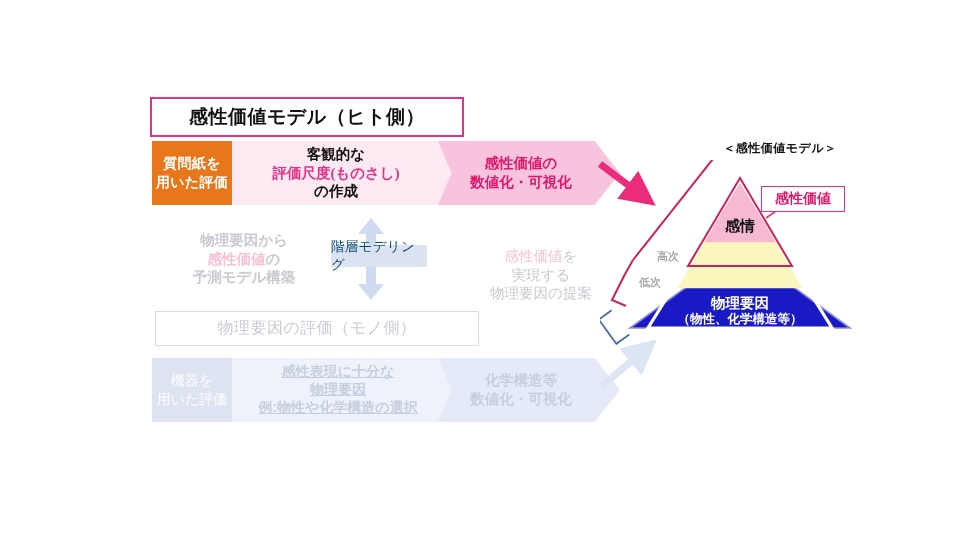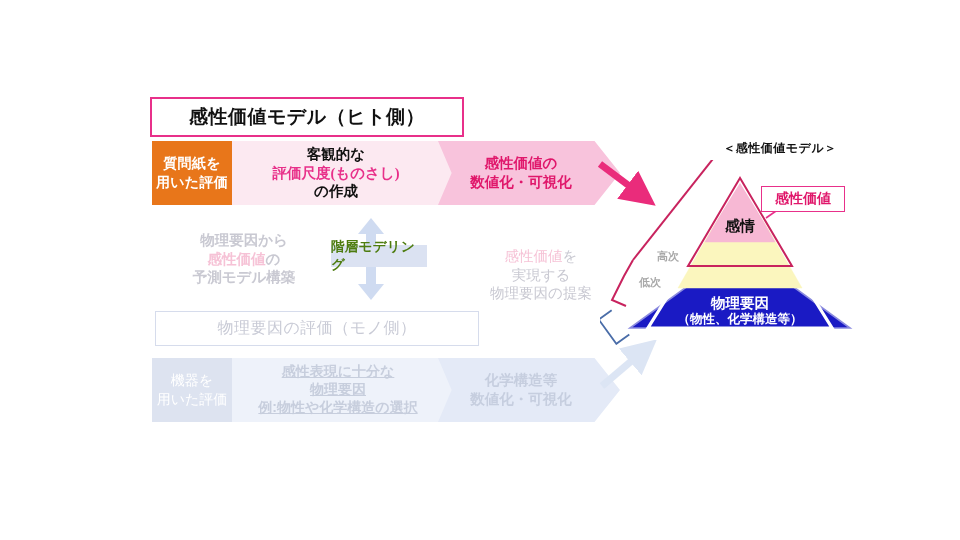--- a/index.html
+++ b/index.html
@@ -50,21 +50,21 @@
   .mid-right{
     position:absolute;left:462px;top:244px;width:158px;height:62px;
     display:flex;flex-direction:column;align-items:center;justify-content:center;
     font-weight:normal;font-size:14.5px;line-height:1.3;color:#C9C9D2;
   }
   .pinkfade{color:#F6C2D6;}
   .arrow-vert{position:absolute;left:355px;top:218px;width:32px;height:82px;}
   .hm-label{
     position:absolute;left:331px;top:245px;width:96px;height:22px;background:#DBE2F2;
     display:flex;align-items:center;
-    color:#4d7c0f;font-weight:bold;font-size:13.5px;letter-spacing:0.3px;
+    color:#0c4a6e;font-weight:normal;font-size:13.5px;letter-spacing:0.3px;
   }
 
   
   .title-box2{
     position:absolute;left:155px;top:311px;width:322px;height:33px;
     border:1.6px solid #D6DCEC;background:#ffffff;
     display:flex;align-items:center;justify-content:center;
     font-weight:normal;font-size:16px;color:#C9CBD6;letter-spacing:0.5px;
   }
 

